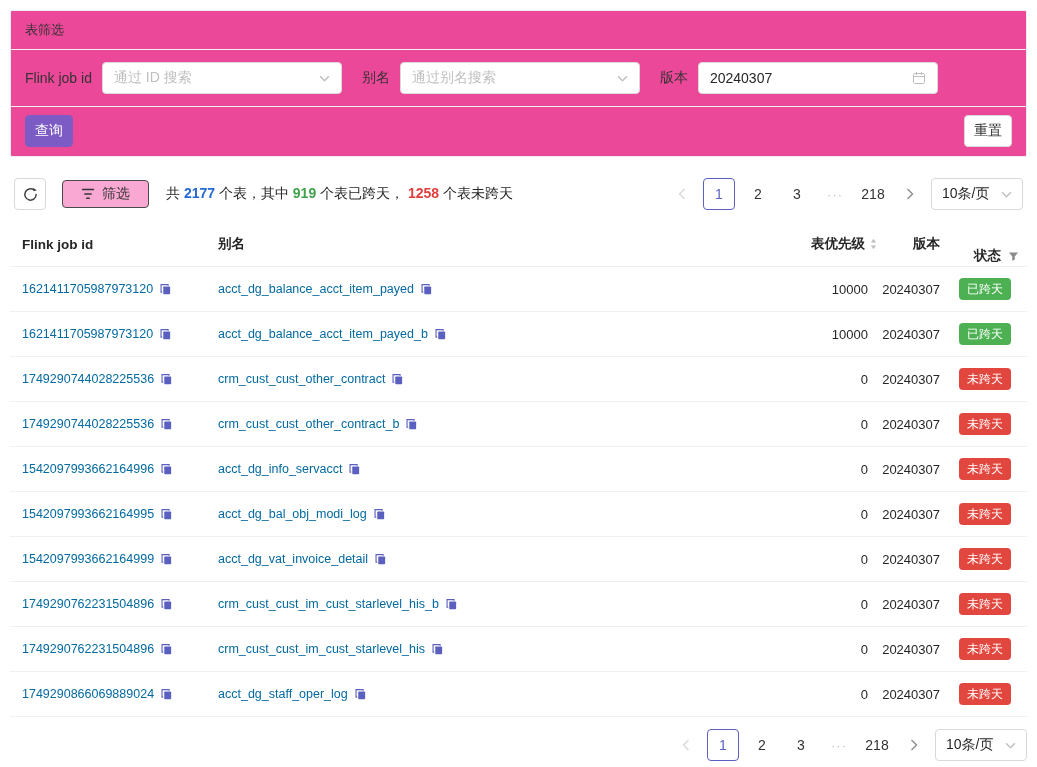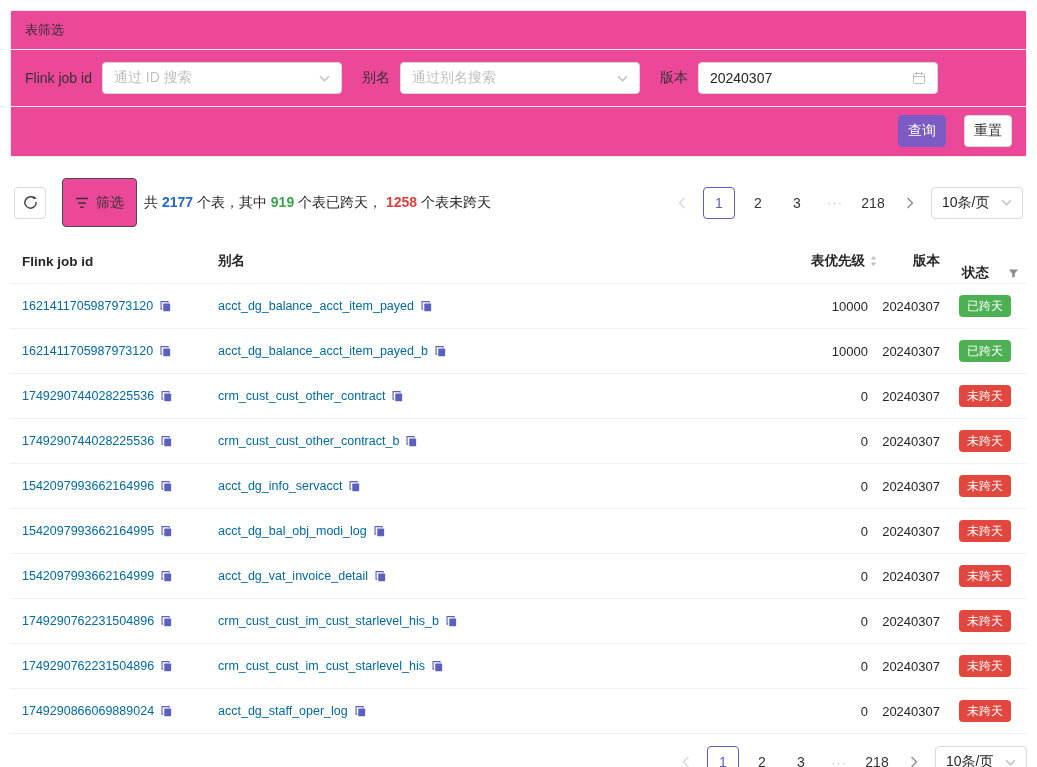--- a/index.html
+++ b/index.html
@@ -12,34 +12,34 @@
   .card-header { padding:10px 14px; font-size:13px; color:#333; border-bottom:1px solid #f0f0f0; }
   .filter-row { display:flex; align-items:center; padding:12px 14px; border-bottom:1px solid #f0f0f0; }
   .field { display:flex; align-items:center; }
   .field + .field { margin-left:20px; }
   .field-label { font-size:14px; color:#333; margin-right:10px; white-space:nowrap; }
   .select { width:240px; height:32px; border:1px solid #d9d9d9; border-radius:4px; background:#fff;
     display:flex; align-items:center; justify-content:space-between; padding:0 11px; cursor:pointer; }
   .placeholder { font-size:14px; color:#bfbfbf; white-space:nowrap; overflow:hidden; }
   .value-text { font-size:14px; color:#262626; }
   .suffix-icon { display:flex; align-items:center; color:#bfbfbf; }
-  .actions-row { display:flex; justify-content:flex-end; align-items:center; gap:18px; padding:8px 14px 9px; }
+  .actions-row { display:flex; justify-content:space-between; align-items:center; gap:18px; padding:8px 14px 9px; }
   .btn { height:32px; padding:0 9px; border-radius:4px; font-size:14px; border:1px solid #d9d9d9;
     background:#fff; color:#333; cursor:pointer; display:flex; align-items:center; justify-content:center;
     font-family:inherit; }
   .btn-primary { background:#7c5cc4; border-color:#7c5cc4; color:#fff; }
 
   
   .toolbar { display:flex; align-items:center; margin:21px 4px 0 4px; }
   .icon-btn { width:32px; height:32px; border:1px solid #d9d9d9; border-radius:4px; background:#fff;
     display:flex; align-items:center; justify-content:center; cursor:pointer; color:#434343; }
-  .filter-btn { margin-left:16px; height:49px; border:1px solid #4a4a4a; border-radius:4px; background:#ec4899;
-    padding:0 12px; display:flex; align-items:center; gap:7px; font-size:14px; color:#333; cursor:pointer;
+  .filter-btn { margin-left:16px; height:28px; border:1px solid #4a4a4a; border-radius:4px; background:#f9a8d4;
+    padding:0 18px; display:flex; align-items:center; gap:7px; font-size:14px; color:#333; cursor:pointer;
     font-family:inherit; }
-  .summary { margin-left:7px; font-size:14px; color:#262626; white-space:nowrap; }
+  .summary { margin-left:17px; font-size:14px; color:#262626; white-space:nowrap; }
   .summary .num { font-weight:700; }
   .num-blue { color:#2468d4; }
   .num-green { color:#3ea24a; }
   .num-red { color:#e03e3c; }
 
   
   .pagination { display:flex; align-items:center; gap:7px; margin-left:auto; }
   .page-arrow { min-width:28px; height:32px; display:flex; align-items:center; justify-content:center;
     cursor:pointer; }
   .page-arrow.disabled { color:#d9d9d9; }
@@ -57,21 +57,21 @@
   .table { margin-top:12px; }
   .thead, .trow { display:flex; align-items:center; height:45px; border-bottom:1px solid #f0f0f0; }
   .cell { display:flex; align-items:center; }
   .cell-id       { width:196px; padding-left:12px; }
   .cell-alias    { flex:1; padding-left:12px; }
   .cell-priority { width:225px; justify-content:flex-end; }
   .cell-version  { width:66px;  justify-content:flex-end; padding-right:12px; }
   .cell-status   { width:75px;  justify-content:flex-end; }
   .thead { font-weight:700; font-size:13.5px; color:#262626; }
   .thead .cell-priority { padding-right:8px; gap:4px; cursor:pointer; }
-  .thead .cell-status   { padding-right:8px; gap:19px; cursor:pointer;margin-top:24px; }
+  .thead .cell-status   { padding-right:8px; gap:7px; cursor:pointer;margin-top:24px; }
   .trow  .cell-priority { padding-right:18px; font-size:13px;text-align:right; }
   .trow  .cell-status   { padding-right:16px; }
   .trow  .cell-version  { font-size:13px; }
   .link { color:#0369a1; font-size:12.5px; text-decoration:none; cursor:pointer; white-space:nowrap; }
   .copy-icon { margin-left:6px; color:#5a5fc0; display:flex; align-items:center; cursor:pointer; }
   .sort-icon, .col-filter-icon { display:flex; align-items:center; color:#bfbfbf; }
   .col-filter-icon { color:#8c8c8c; }
   .badge { display:inline-block; padding:2px 8px; border-radius:4px; font-size:12px; line-height:18px;
     color:#fff; white-space:nowrap; }
   .badge.success { background:#4db154; }

